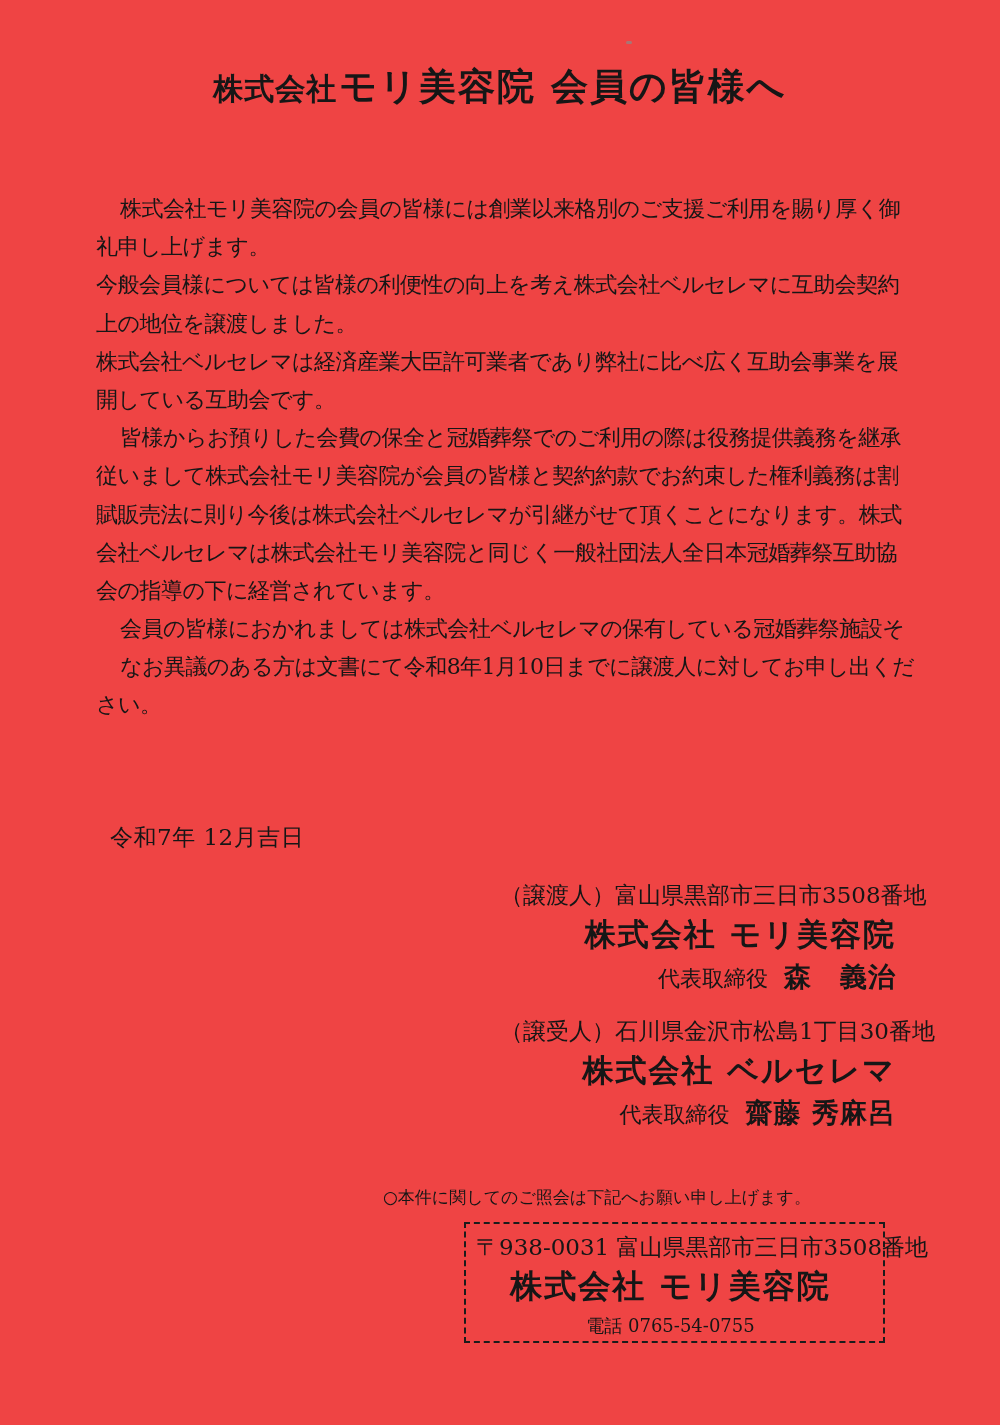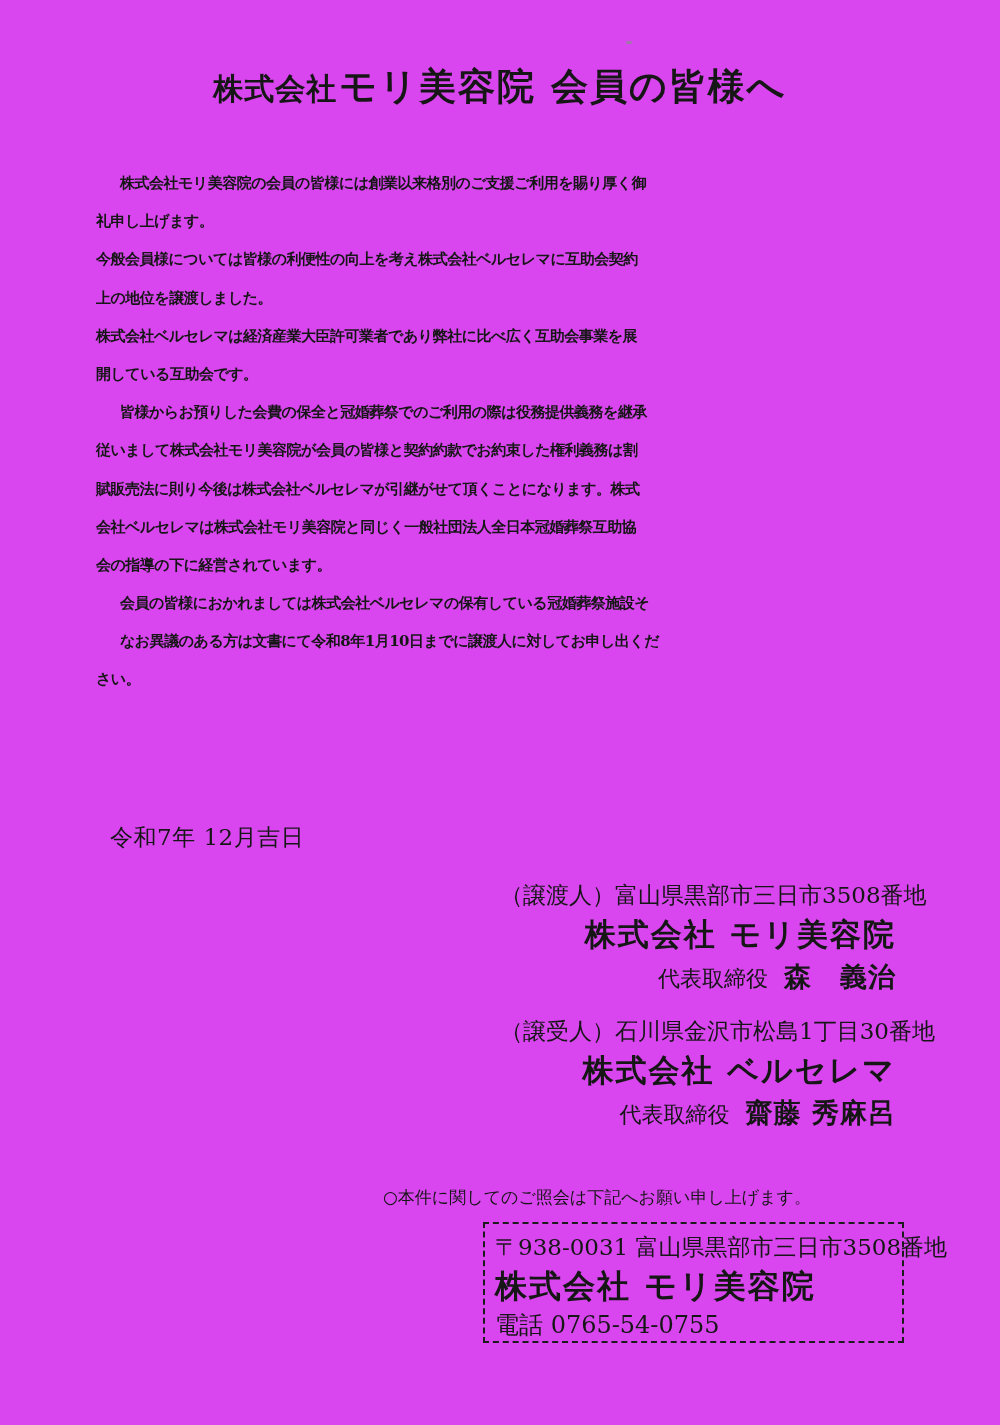--- a/index.html
+++ b/index.html
@@ -3,21 +3,21 @@
 <meta charset="utf-8">
 <style>
   * { margin: 0; padding: 0; box-sizing: border-box; }
   html, body { width: 1000px; background: #e8e8e8; }
   body { font-family: "DejaVu Serif", "Liberation Serif", serif; }
 
   .page {
     position: relative;
     width: 1000px;
     height: 1425px;
-    background: #d946ef;
+    background: #ef4444;
     color: #161616;
     overflow: hidden;
   }
 
   
   .title {
     position: absolute;
     top: 62px;
     left: 0;
     width: 100%;
@@ -25,25 +25,24 @@
     font-weight: 600;
     white-space: nowrap;
   }
   .title-prefix { font-size: 30px; letter-spacing: 1px; }
   .title-main   { font-size: 37px; letter-spacing: 2px; margin-left: 2px; }
 
   
   .body-text {
     position: absolute;
     left: 96px;
-    top: 164px;
+    top: 190px;
     width: 815px;
-    font-size: 15px;
+    font-size: 22px;
     letter-spacing: -0.5px;
-    font-weight: bold;
   }
   .line {
     height: 38.2px;
     line-height: 38.2px;
     white-space: nowrap;
   }
   .line.indent { text-indent: 24px; }
 
   
   .date-line {
@@ -93,32 +92,32 @@
   
   .contact-note {
     position: absolute;
     left: 383px;
     top: 1186px;
     font-size: 17px;
     white-space: nowrap;
   }
   .contact-box {
     position: absolute;
-    left: 483px;
+    left: 464px;
     top: 1222px;
     width: 421px;
     height: 121px;
     border: 2px dashed #1b1b1b;
-    text-align: left;
+    text-align: center;
     padding: 7px 18px 0 10px;
     white-space: nowrap;
   }
   .box-line1 { font-size: 23px; line-height: 33px; }
   .box-line2 { font-size: 32px; font-weight: 600; line-height: 45px; letter-spacing: 2px; }
-  .box-line3 { font-size: 24px; line-height: 33px; }
+  .box-line3 { font-size: 18px; line-height: 33px; }
 
   
   .speck {
     position: absolute;
     left: 626px;
     top: 41px;
     width: 6px;
     height: 3px;
     background: #8a8a8a;
     border-radius: 2px;

